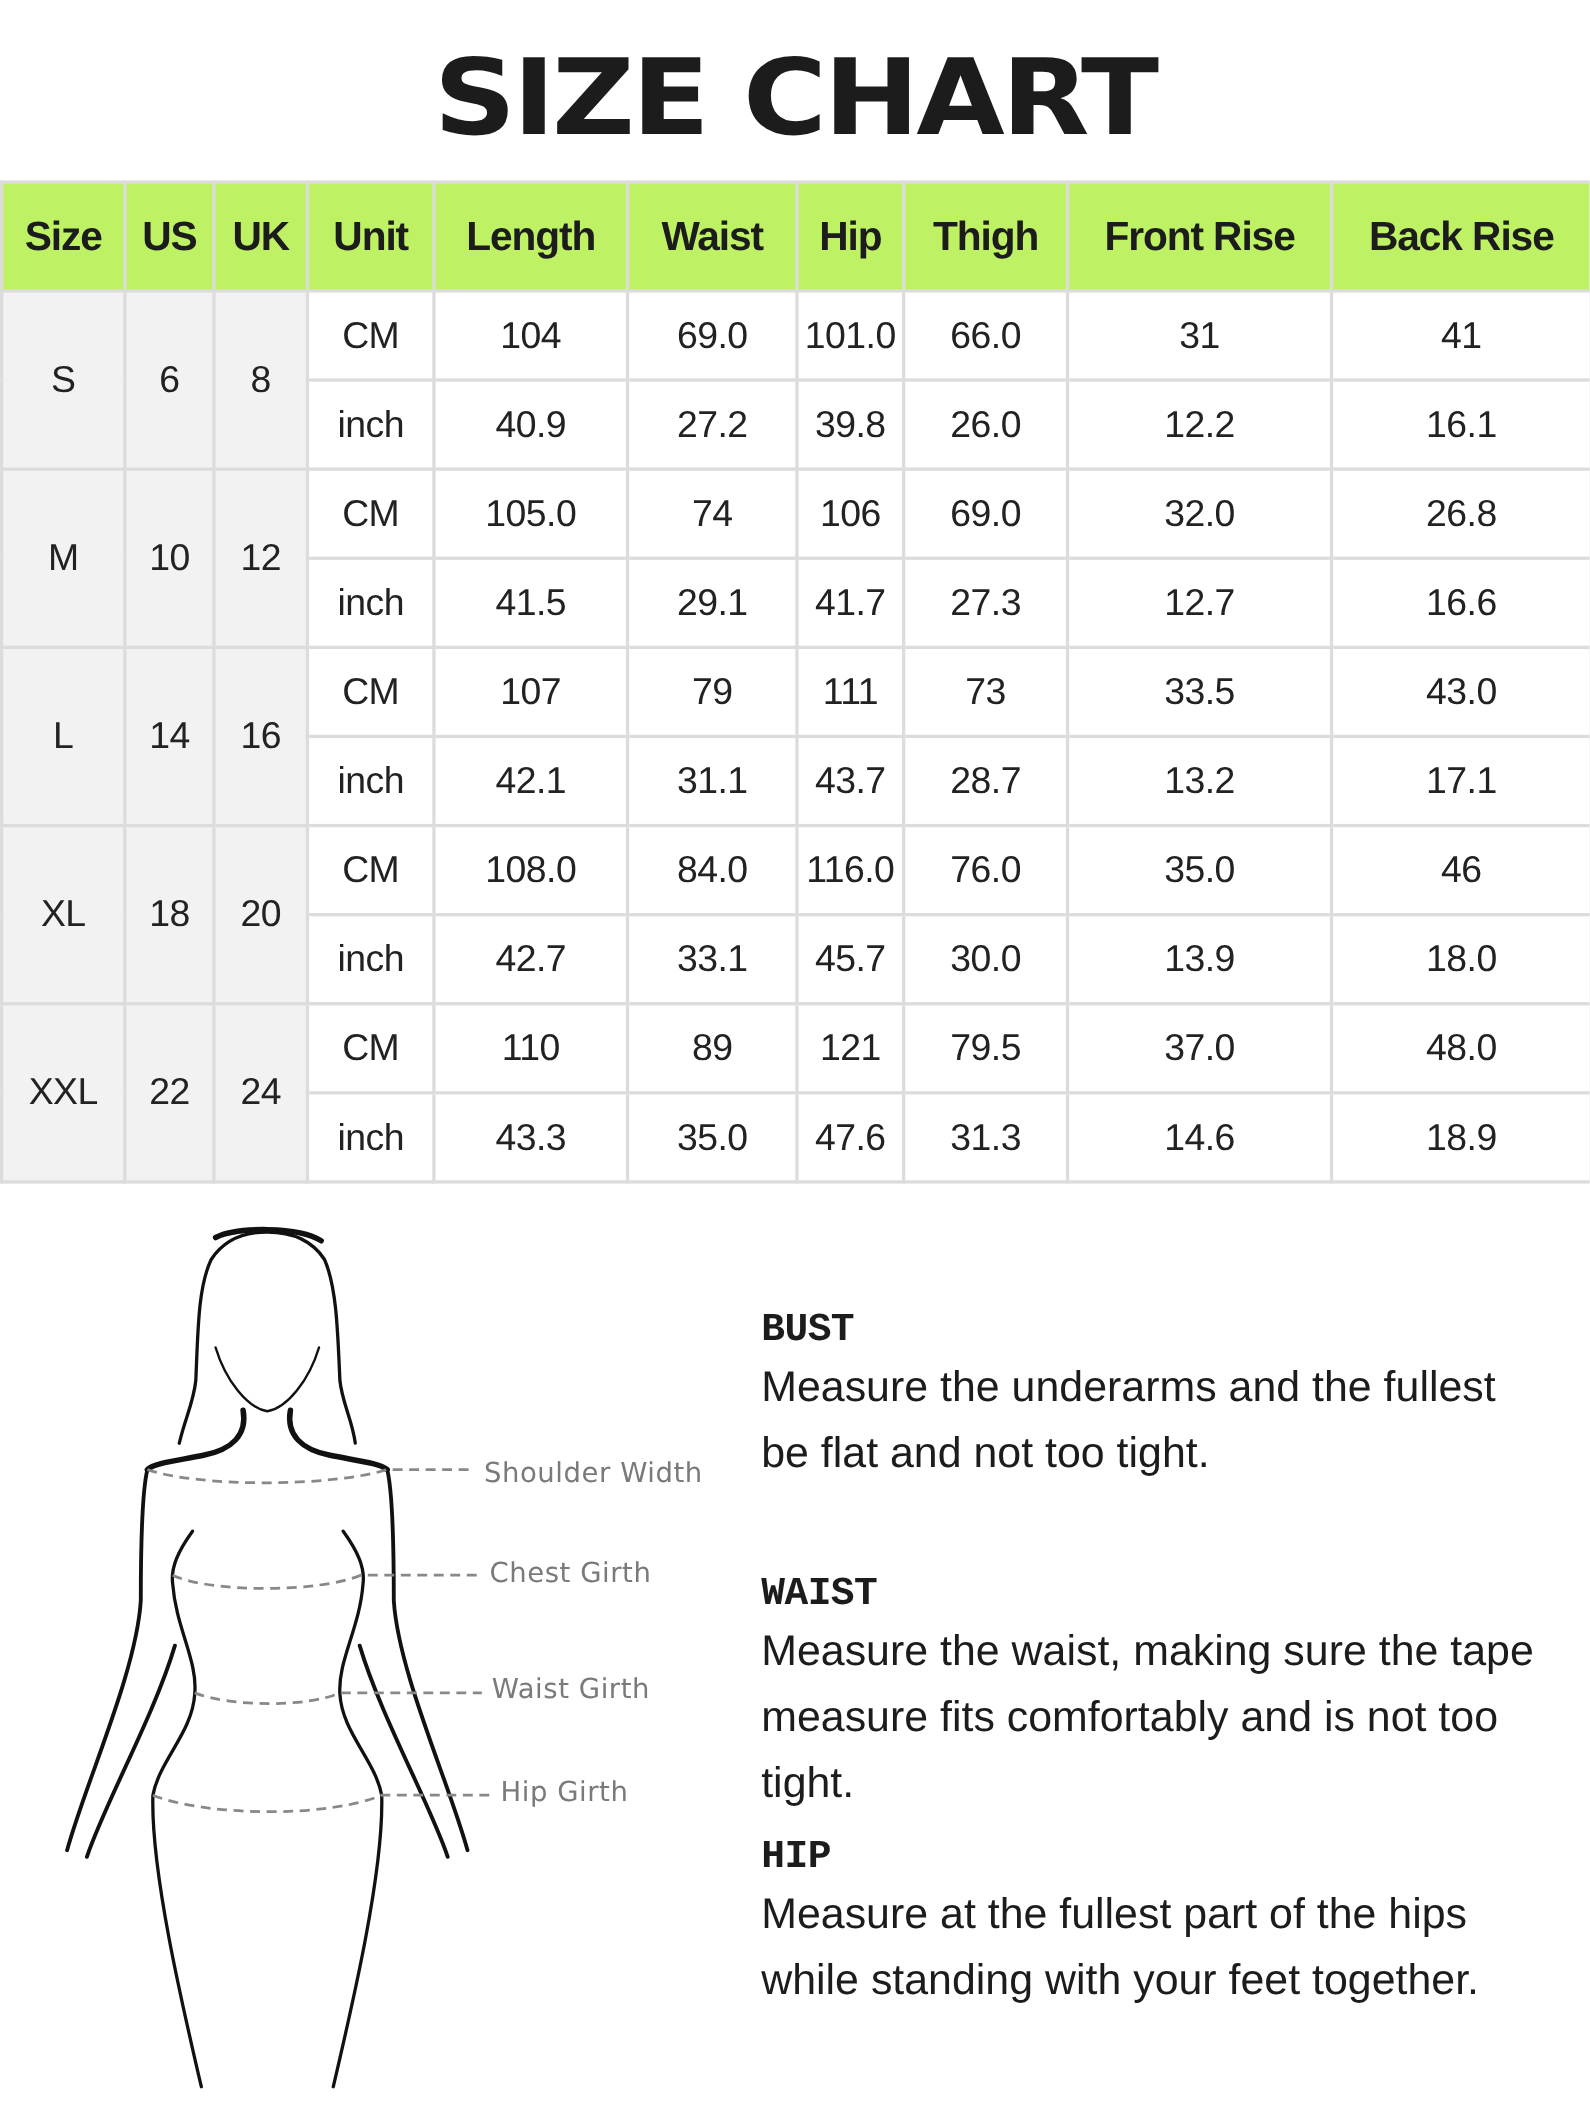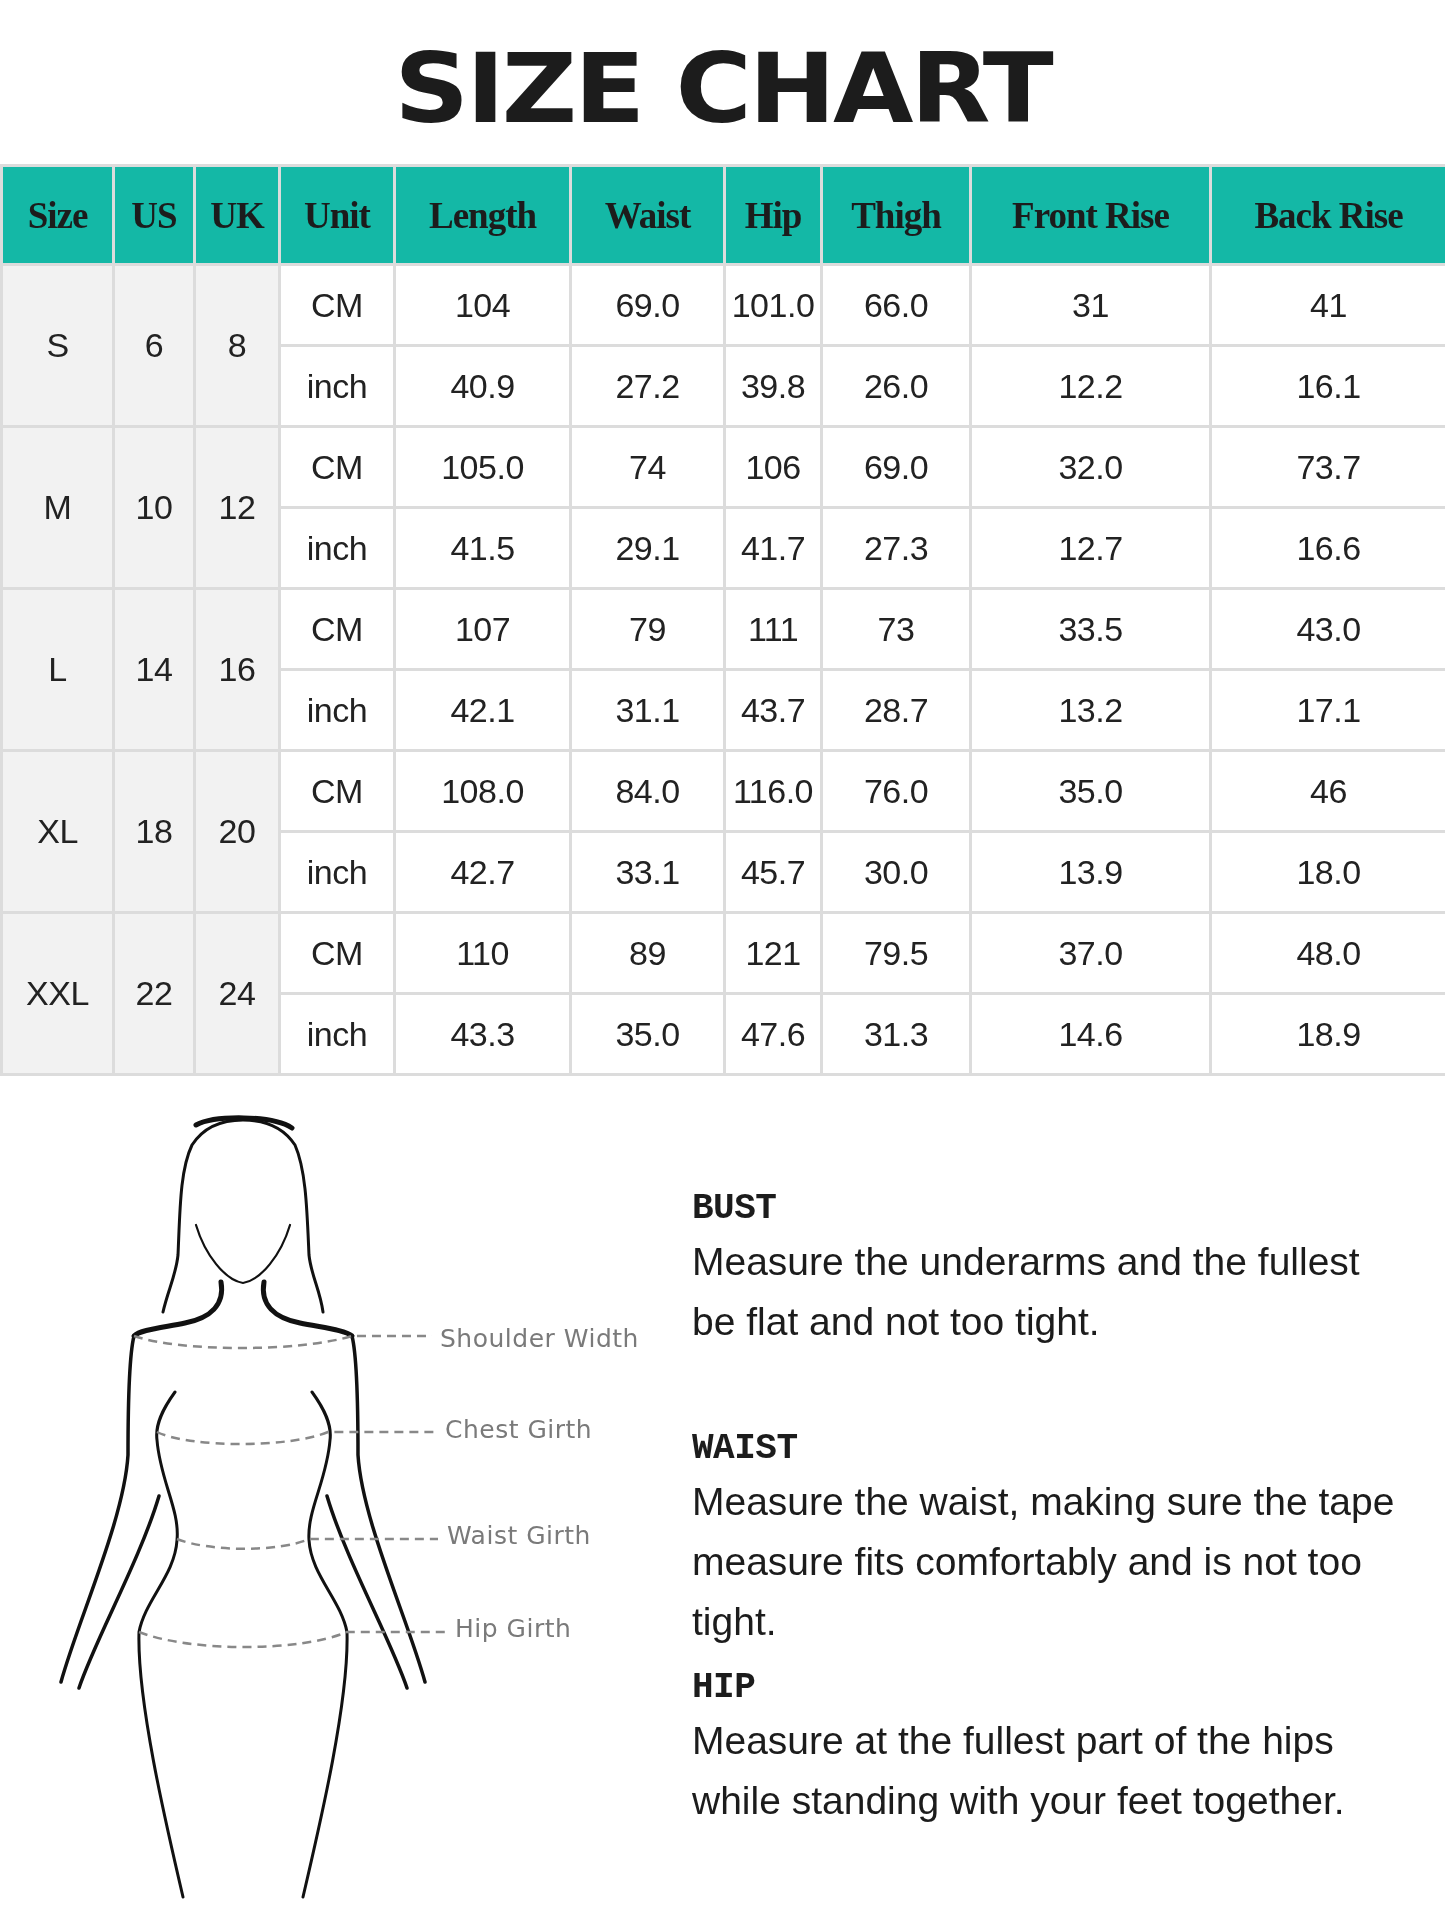--- a/index.html
+++ b/index.html
@@ -5,22 +5,22 @@
   html, body { margin: 0; padding: 0; background: #ffffff; }
   body { width: 1445px; height: 1927px; position: relative; overflow: hidden;
          font-family: "Liberation Sans", "DejaVu Sans", sans-serif; color: #1c1c1c; }
   .title { position: absolute; left: 0; top: 34px; width: 1445px; text-align: center;
            font-family: "DejaVu Sans", sans-serif; font-weight: bold; font-size: 104px;
            letter-spacing: -3px; line-height: 110px; color: #1c1c1c; transform: scaleY(0.92); }
   table.size-table { position: absolute; left: 0; top: 164px; border-collapse: collapse;
                      table-layout: fixed; width: 1445px; }
   table.size-table td, table.size-table th { border: 3px solid #dcdcdc; text-align: center;
         vertical-align: middle; padding: 0; white-space: nowrap; }
-  table.size-table th { height: 96px; background: #14b8a6; font-weight: bold; font-size: 37px;
-        font-family: Liberation Serif, serif; letter-spacing: -1px; color: #1c1c1c; }
+  table.size-table th { height: 96px; background: #bef264; font-weight: bold; font-size: 37px;
+        font-family: Liberation Sans, sans-serif; letter-spacing: -1px; color: #1c1c1c; }
   table.size-table td { height: 78px; font-size: 34px; color: #222; letter-spacing: -0.5px; }
   table.size-table td.grp { background: #f2f2f2; }
   .fig-label { position: absolute; font-size: 25px; color: #7a7a7a; letter-spacing: 0.5px;
                font-family: "DejaVu Sans", sans-serif; white-space: nowrap; }
   .guide { position: absolute; left: 692px; width: 740px; }
   .guide h3 { margin: 0; font-family: Liberation Mono, monospace; font-weight: bold; font-size: 36px;
               color: #1c1c1c; letter-spacing: -0.5px; line-height: 46px; }
   .guide p { margin: 0; font-size: 39px; line-height: 60px; color: #1c1c1c; }
 </style>
 </head>
@@ -82,21 +82,21 @@
     <tr>
       <td class="grp" rowspan="2">M</td>
       <td class="grp" rowspan="2">10</td>
       <td class="grp" rowspan="2">12</td>
       <td>CM</td>
       <td>105.0</td>
       <td>74</td>
       <td>106</td>
       <td>69.0</td>
       <td>32.0</td>
-      <td>73.7</td>
+      <td>26.8</td>
     </tr>
     <tr>
       <td>inch</td>
       <td>41.5</td>
       <td>29.1</td>
       <td>41.7</td>
       <td>27.3</td>
       <td>12.7</td>
       <td>16.6</td>
     </tr>

